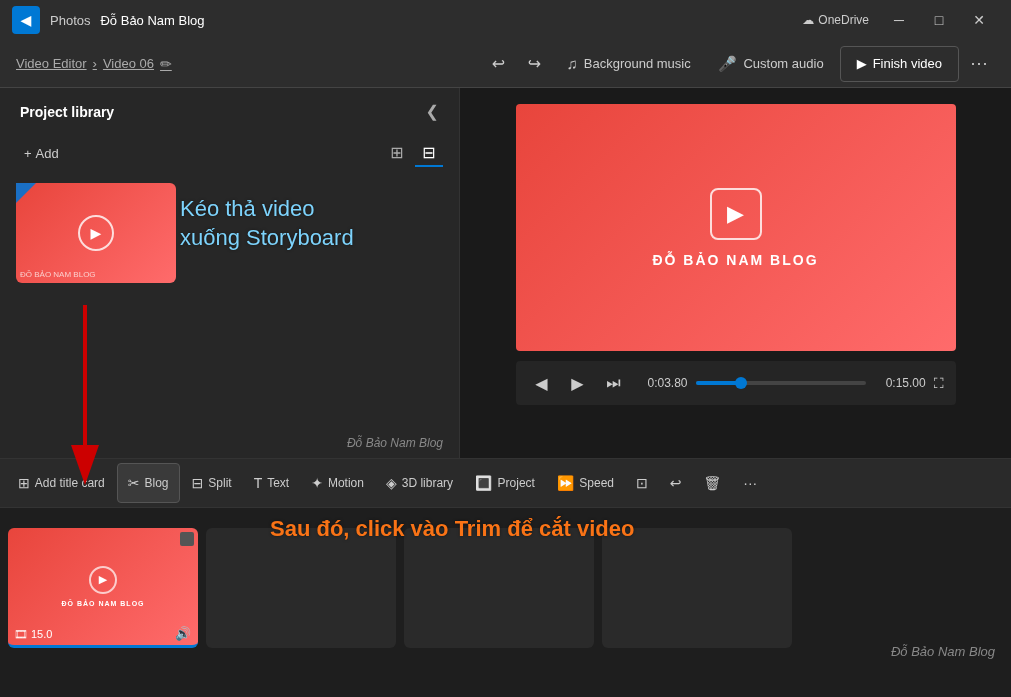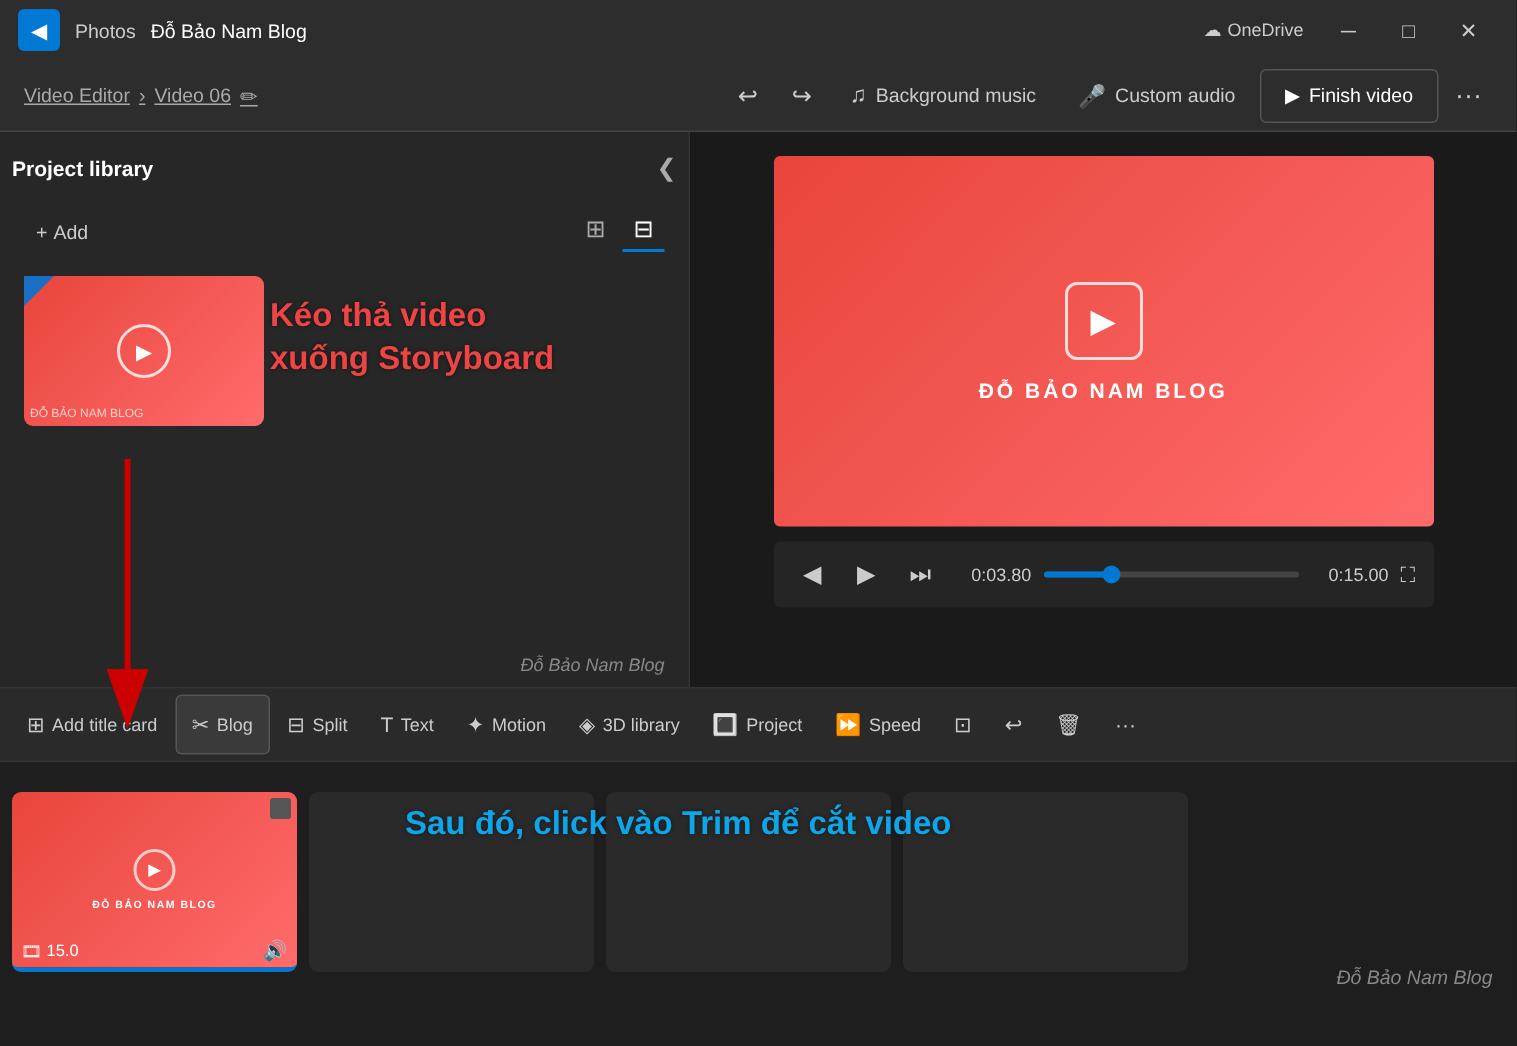--- a/index.html
+++ b/index.html
@@ -86,21 +86,21 @@
       background: #272727;
       border-right: 1px solid #333;
       display: flex;
       flex-direction: column;
       height: 370px;
     }
     .panel-header {
       display: flex;
       align-items: center;
       justify-content: space-between;
-      padding: 14px 8px 10px;
+      padding: 14px 20px 10px;
     }
     .panel-title { font-size: 14px; font-weight: 600; }
     .collapse-btn { background: none; border: none; color: #aaa; cursor: pointer; font-size: 16px; }
     .panel-toolbar {
       display: flex;
       align-items: center;
       padding: 8px 16px;
       gap: 8px;
     }
     .add-btn {
@@ -151,22 +151,22 @@
       position: absolute; top: 0; left: 0;
       width: 0; height: 0;
       border-style: solid;
       border-width: 20px 20px 0 0;
       border-color: #1a6fc4 transparent transparent transparent;
     }
 
     .annotation-text {
       position: absolute;
       top: 20px; left: 180px;
-      font-size: 22px; font-weight: 700;
-      color: #ef4444;
+      font-size: 22px; font-weight: 400;
+      color: #7dd3fc;
       line-height: 1.3;
       text-shadow: 0 0 3px rgba(0,0,0,0.5);
     }
 
     .arrow-down {
       position: absolute;
       top: 130px; left: 60px;
     }
 
     .panel-footer {
@@ -309,23 +309,22 @@
     .empty-slot {
       width: 190px; height: 120px;
       background: #2a2a2a;
       border-radius: 6px;
     }
 
     .annotation2 {
       position: absolute;
       top: 8px; left: 270px;
       font-size: 22px; font-weight: 700;
-      color: #0ea5e9;
+      color: #f97316;
       text-shadow: 0 0 3px rgba(0,0,0,0.5);
-      margin-top: 20px;
     }
 
     .footer-brand {
       position: absolute;
       bottom: 8px; right: 16px;
       font-size: 13px; color: #888;
       font-style: italic;
     }
   </style>
 </head>

